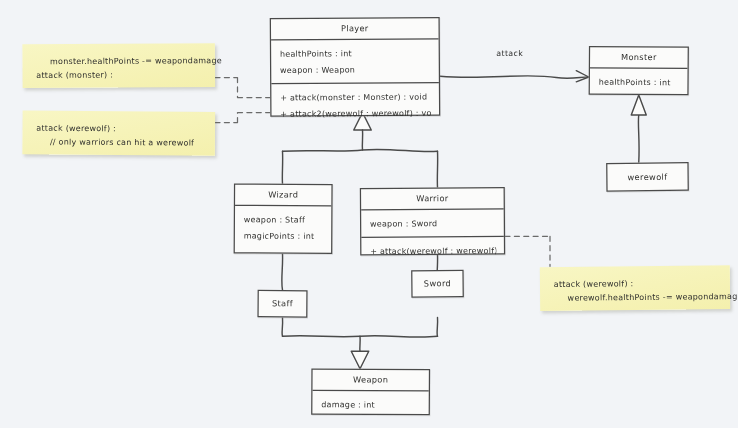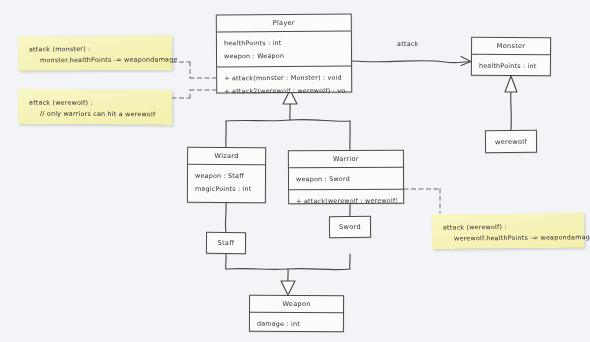--- a/index.html
+++ b/index.html
@@ -167,21 +167,21 @@
     </div>
   </div>
 
   <div class="umlbox r2" style="left:471px; top:37px; width:80px; height:39px;">
     <div class="cname">Monster</div>
     <div class="sect">
       <div class="row">healthPoints : int</div>
     </div>
   </div>
 
-  <div class="plainbox r3" style="left:485px; top:130px; width:52px; height:23px;">
+  <div class="plainbox r3" style="left:485px; top:130px; width:66px; height:23px;">
     <span>werewolf</span>
   </div>
 
   <div class="umlbox r4" style="left:187px; top:147px; width:79px; height:56px;">
     <div class="cname">Wizard</div>
     <div class="sect">
       <div class="row">weapon : Staff</div>
       <div class="row">magicPoints : int</div>
     </div>
   </div>
@@ -205,22 +205,22 @@
   </div>
 
   <div class="umlbox r4" style="left:249px; top:295px; width:95px; height:37px;">
     <div class="cname">Weapon</div>
     <div class="sect">
       <div class="row">damage : int</div>
     </div>
   </div>
 
   <div class="note r1" style="left:18px; top:35px; width:154px; height:35px;">
+    <div class="nline ind">monster.healthPoints -= weapondamage</div>
     <div class="nline">attack (monster) :</div>
-    <div class="nline ind">monster.healthPoints -= weapondamage</div>
   </div>
 
   <div class="note r2" style="left:18px; top:89px; width:154px; height:35px;">
     <div class="nline">attack (werewolf) :</div>
     <div class="nline ind">// only warriors can hit a werewolf</div>
   </div>
 
   <div class="note r3" style="left:432px; top:213px; width:152px; height:35px;">
     <div class="nline">attack (werewolf) :</div>
     <div class="nline ind">werewolf.healthPoints -= weapondamage</div>

